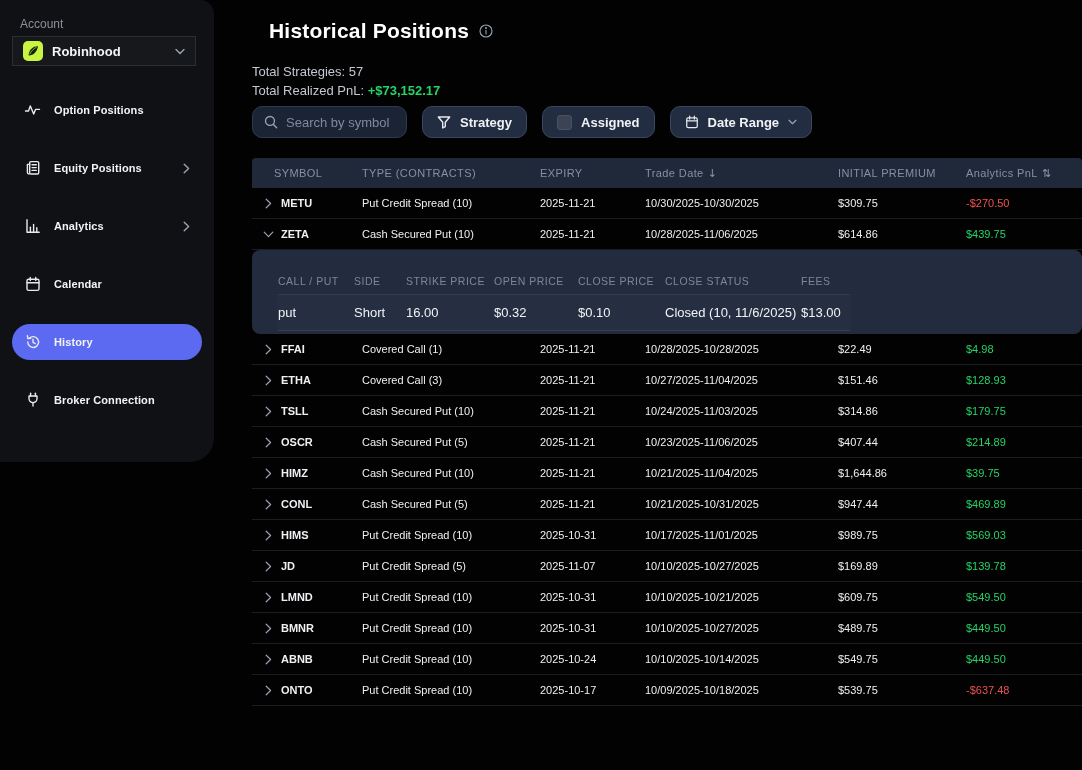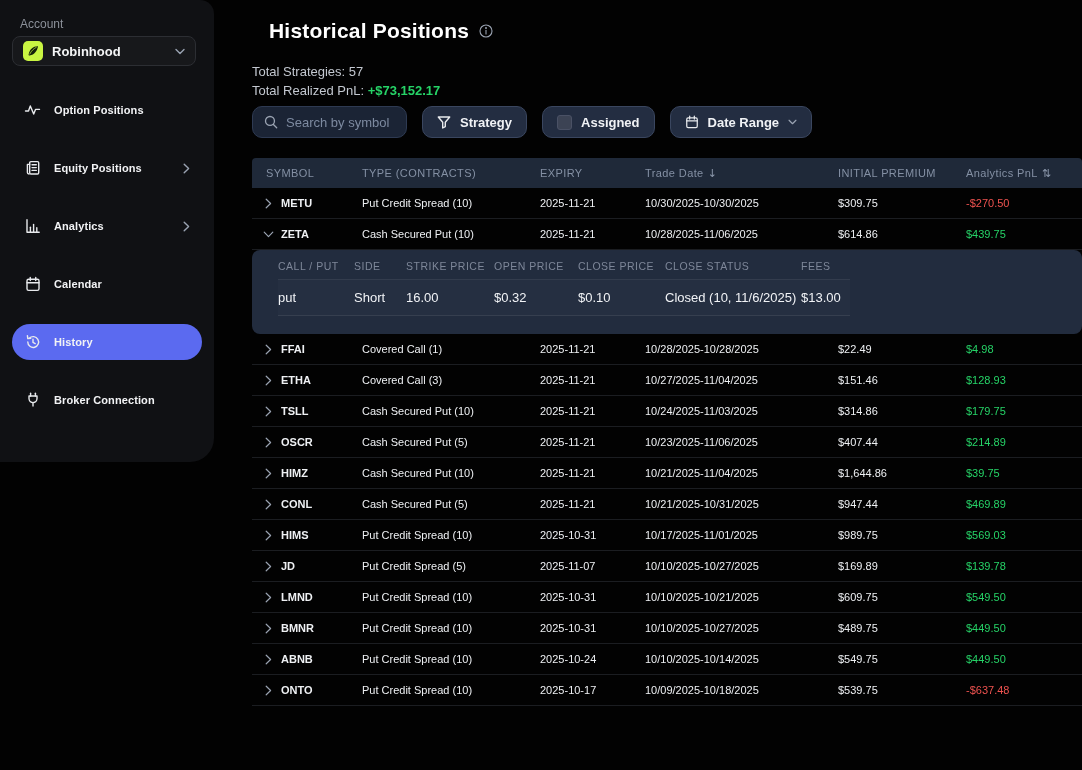--- a/index.html
+++ b/index.html
@@ -12,21 +12,21 @@
   svg { display:block; }
 
   
   .sidebar {
     position:absolute; left:0; top:0; width:214px; height:462px;
     background:#101114; border-radius:0 14px 24px 0;
   }
   .account-label { position:absolute; left:20px; top:17px; font-size:12px; color:#8b9099; }
   .account-select {
     position:absolute; left:12px; top:36px; width:184px; height:30px;
-    background:#17181b; border:1px solid #2c2e33; border-radius:8px;
+    background:#17181b; border:1px solid #2c2e33; border-radius:0;
     display:flex; align-items:center; gap:9px; padding:8px 10px; cursor:pointer;
   }
   .broker-badge {
     width:20px; height:20px; border-radius:5px; background:var(--brand);
     display:flex; align-items:center; justify-content:center; flex:none;
   }
   .account-name { font-size:13px; font-weight:700; color:#f4f5f6; flex:1; }
   .nav { position:absolute; left:12px; top:92px; width:190px; }
   .nav-item {
     height:36px; margin-bottom:22px; display:flex; align-items:center; gap:13px;
@@ -62,31 +62,31 @@
   .checkbox { width:15px; height:15px; background:#3c4354; border:1px solid #4a5165; border-radius:3px; }
 
   
   .table { position:absolute; top:158px; left:0; right:0; }
   .grid6 { display:grid; grid-template-columns:110px 178px 105px 193px 128px 1fr; align-items:center; }
   .thead {
     height:30px; background:#1f2939; border-radius:4px 4px 0 0;
     font-size:11px; color:#8490a4; letter-spacing:.4px;
   }
   .thead > div { padding-right:6px; }
-  .thead .c0 { padding-left:14px; }
+  .thead .c0 { padding-left:22px; }
   .sort-ic { font-family:"DejaVu Sans", sans-serif; font-size:11px; margin-left:4px; color:#8d99ad; }
   .trow { height:31px; border-bottom:1px solid #1b1d21; font-size:11px; font-weight:500; color:#eef0f3; cursor:pointer; }
   .cell-symbol { display:flex; align-items:center; gap:9px; padding-left:13px; font-weight:700; }
   .row-chev { color:#98a0ad; flex:none; transition:none; }
   .trow.expanded .row-chev svg { transform:rotate(90deg); }
   .pnl.pos { color:var(--positive); }
   .pnl.neg { color:var(--negative); }
 
   
-  .expanded-panel { background:#222c3e; border-radius:8px; padding:2px 0 0 26px; height:84px; overflow:hidden; }
+  .expanded-panel { background:#222c3e; border-radius:8px; padding:17px 0 0 26px; height:84px; overflow:hidden; }
   .subtable { width:572px; }
   .grid7 { display:grid; grid-template-columns:76px 52px 88px 84px 87px 136px 1fr; align-items:center; }
   .subhead { height:28px; font-size:10.5px; color:#7e8799; letter-spacing:.5px; border-bottom:1px solid rgba(255,255,255,.08); }
   .subrow { height:36px; font-size:13px; font-weight:500; color:#f1f3f6; border-bottom:1px solid rgba(255,255,255,.08); background:rgba(255,255,255,.015); }
 
   .ic { stroke:#e8eaed; stroke-width:1.4; fill:none; stroke-linecap:round; stroke-linejoin:round; }
   .ic-dim { stroke:#9aa3b2; }
 </style>
 </head>
 <body>

